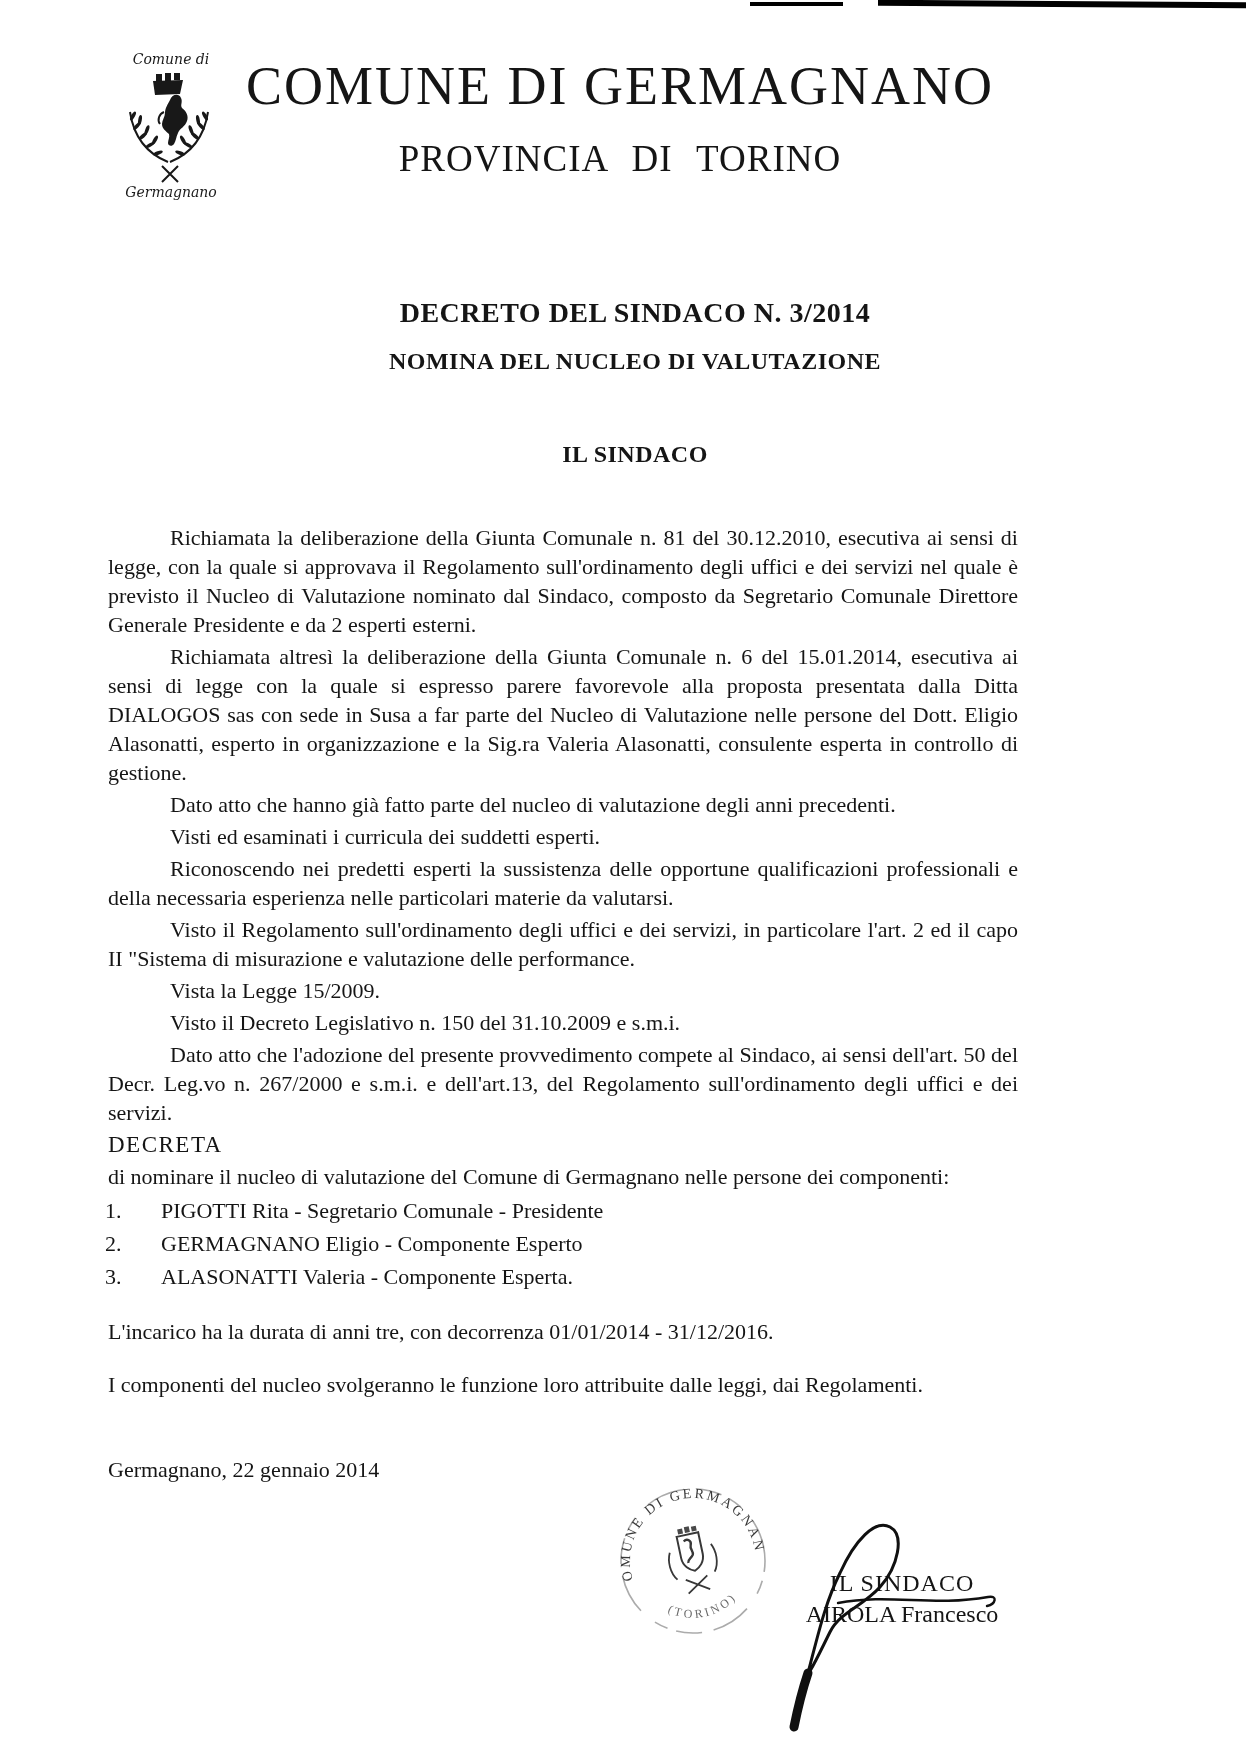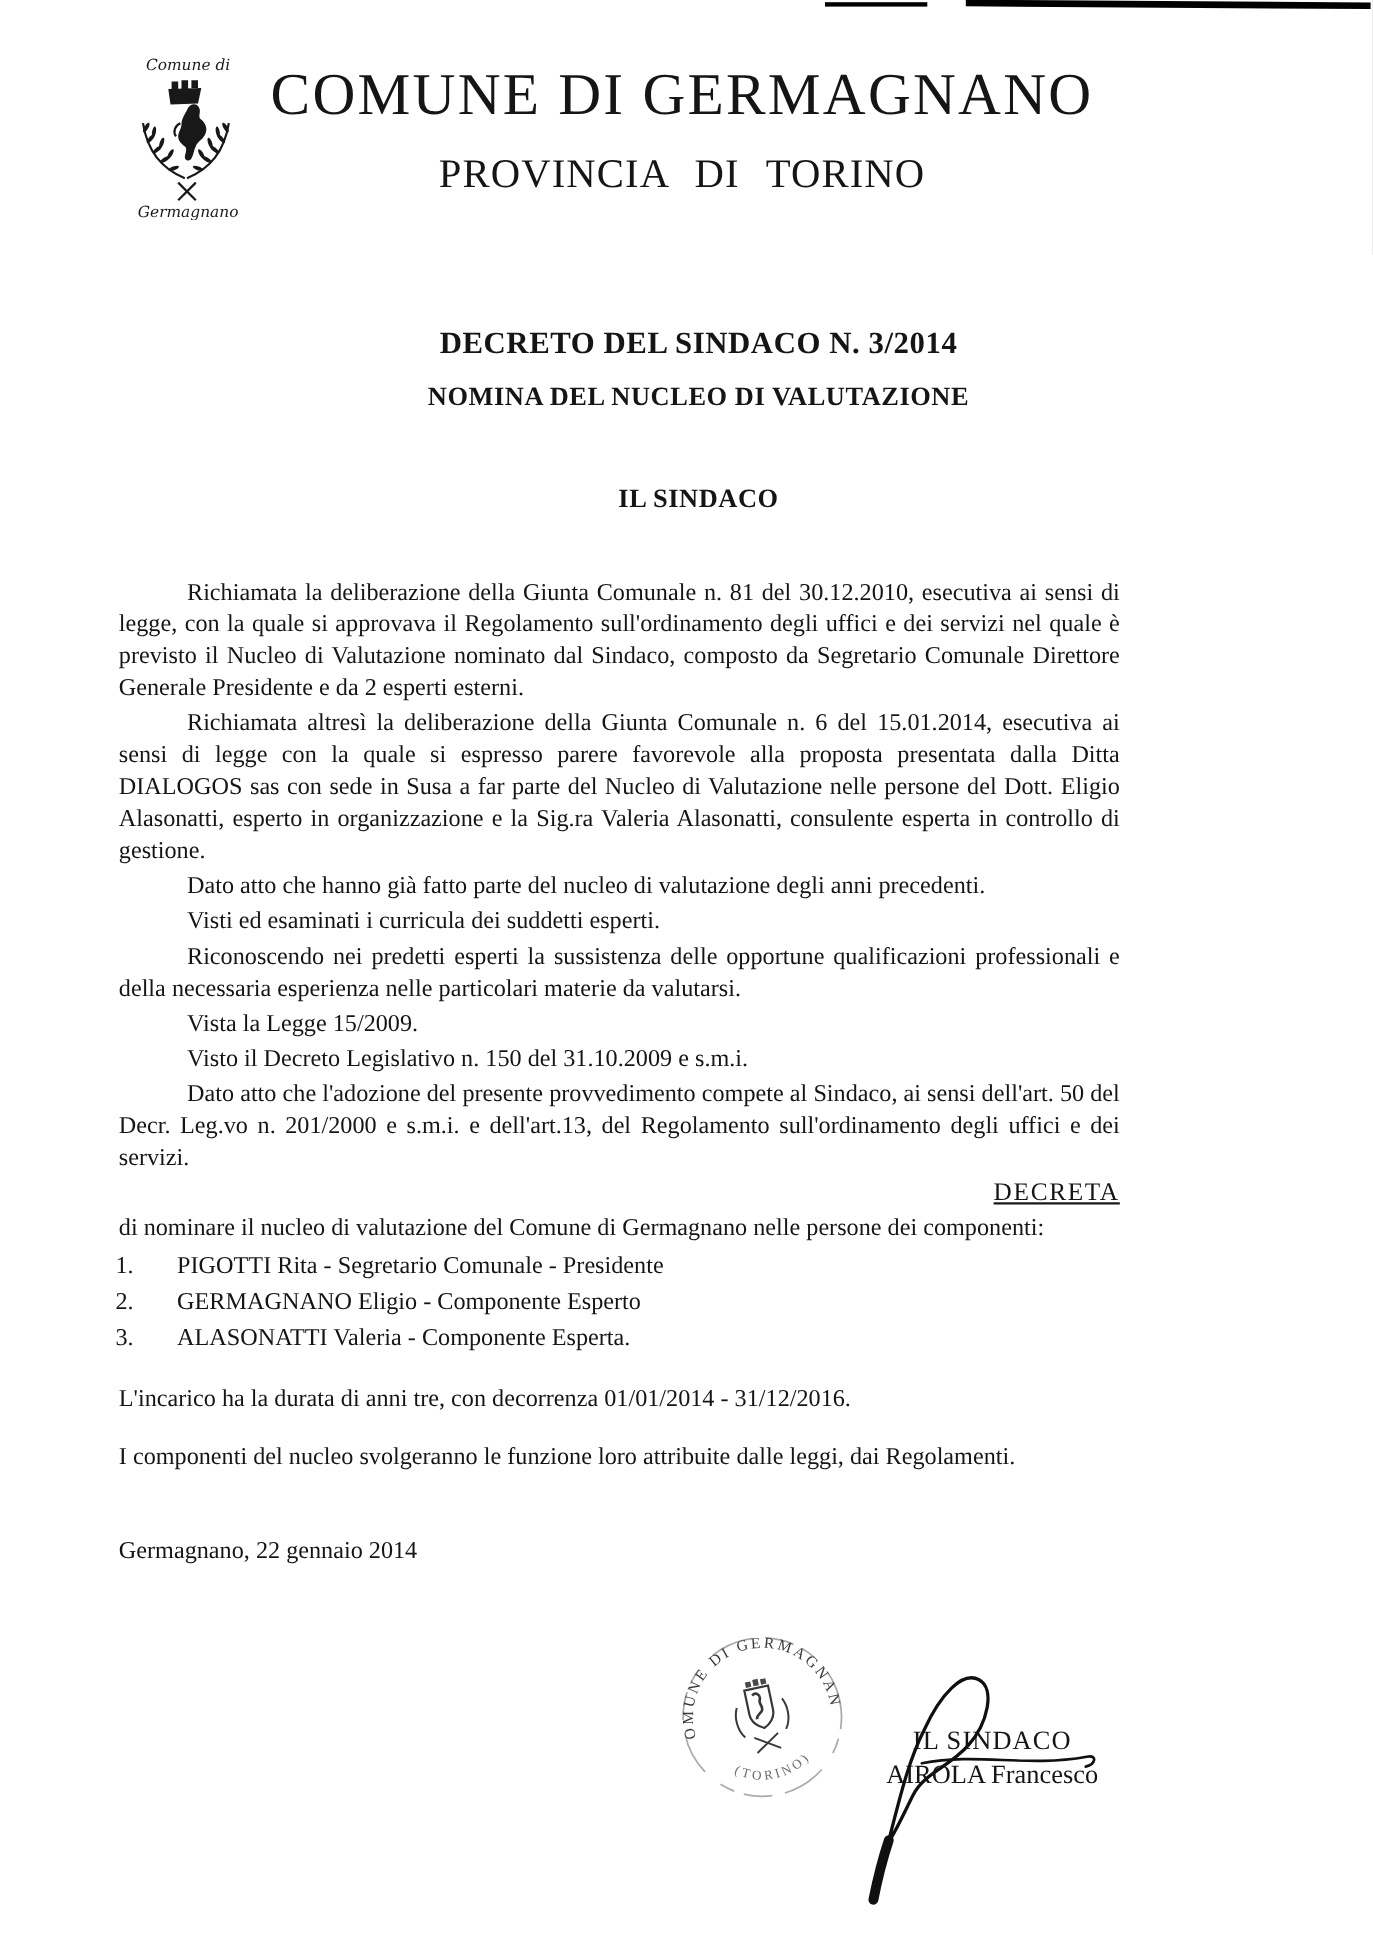--- a/index.html
+++ b/index.html
@@ -30,22 +30,22 @@
   .h-issuer{top:441px;font-size:24px;letter-spacing:.5px;}
 
   
   .main-text{
     position:absolute;left:105px;top:520px;width:916px;
     font-size:22px;line-height:29px;text-align:justify;
   }
   .main-text p{margin:3px;}
   .recital{text-indent:62px;}
   .decreta{
-    margin:23px 0 33px 0;text-align:right;text-indent:0;
-    font-size:23px;letter-spacing:1.5px;text-decoration:underline;
+    margin:23px 0 33px 0;text-align:left;text-indent:0;
+    font-size:23px;letter-spacing:1.5px;
   }
   .intro{text-indent:0;}
   .appointees{margin:0;}
   .appointee{display:flex;line-height:33px;text-align:left;}
   .appointee .num{width:56px;flex:0 0 56px;}
   .term{margin-top:24px !important;text-indent:0;}
   .functions{margin-top:24px !important;text-indent:0;}
   .dateline{margin-top:56px !important;text-indent:0;}
 
   
@@ -108,23 +108,24 @@
   <div class="doc-heading h-number">DECRETO DEL SINDACO N. 3/2014</div>
   <div class="doc-heading h-subject">NOMINA DEL NUCLEO DI VALUTAZIONE</div>
   <div class="doc-heading h-issuer">IL SINDACO</div>
 
   <div class="main-text">
     <p class="recital">Richiamata la deliberazione della Giunta Comunale n. 81 del 30.12.2010, esecutiva ai sensi di legge, con la quale si approvava il Regolamento sull'ordinamento degli uffici e dei servizi nel quale è previsto il Nucleo di Valutazione nominato dal Sindaco, composto da Segretario Comunale Direttore Generale Presidente e da 2 esperti esterni.</p>
     <p class="recital">Richiamata altresì la deliberazione della Giunta Comunale n. 6 del 15.01.2014, esecutiva ai sensi di legge con la quale si espresso parere favorevole alla proposta presentata dalla Ditta DIALOGOS  sas con sede in Susa a far parte del Nucleo di Valutazione nelle persone del Dott. Eligio Alasonatti, esperto in organizzazione e la Sig.ra Valeria Alasonatti, consulente esperta in controllo di gestione.</p>
     <p class="recital">Dato atto che hanno già fatto parte del nucleo di valutazione degli anni precedenti.</p>
     <p class="recital">Visti ed esaminati i curricula dei suddetti esperti.</p>
     <p class="recital">Riconoscendo nei predetti esperti la sussistenza delle opportune qualificazioni professionali e della necessaria esperienza nelle particolari materie da valutarsi.</p>
+    <p class="recital">Visto il Regolamento sull'ordinamento degli uffici e dei servizi, in particolare l'art. 2 ed il capo II "Sistema di misurazione e valutazione delle performance.</p>
     <p class="recital">Vista la Legge 15/2009.</p>
     <p class="recital">Visto il Decreto Legislativo n. 150 del 31.10.2009 e s.m.i.</p>
-    <p class="recital">Dato atto che l'adozione del presente provvedimento compete al Sindaco, ai sensi dell'art. 50 del Decr. Leg.vo n. 201/2000 e s.m.i. e dell'art.13, del Regolamento sull'ordinamento degli uffici e dei servizi.</p>
+    <p class="recital">Dato atto che l'adozione del presente provvedimento compete al Sindaco, ai sensi dell'art. 50 del Decr. Leg.vo n. 267/2000 e s.m.i. e dell'art.13, del Regolamento sull'ordinamento degli uffici e dei servizi.</p>
 
     <p class="decreta">DECRETA</p>
 
     <p class="intro">di nominare il nucleo di valutazione del Comune di Germagnano nelle persone dei componenti:</p>
 
     <div class="appointees">
       <div class="appointee">
         <span class="num">1.</span>
         <span>PIGOTTI Rita  - Segretario Comunale - Presidente</span>
       </div>

